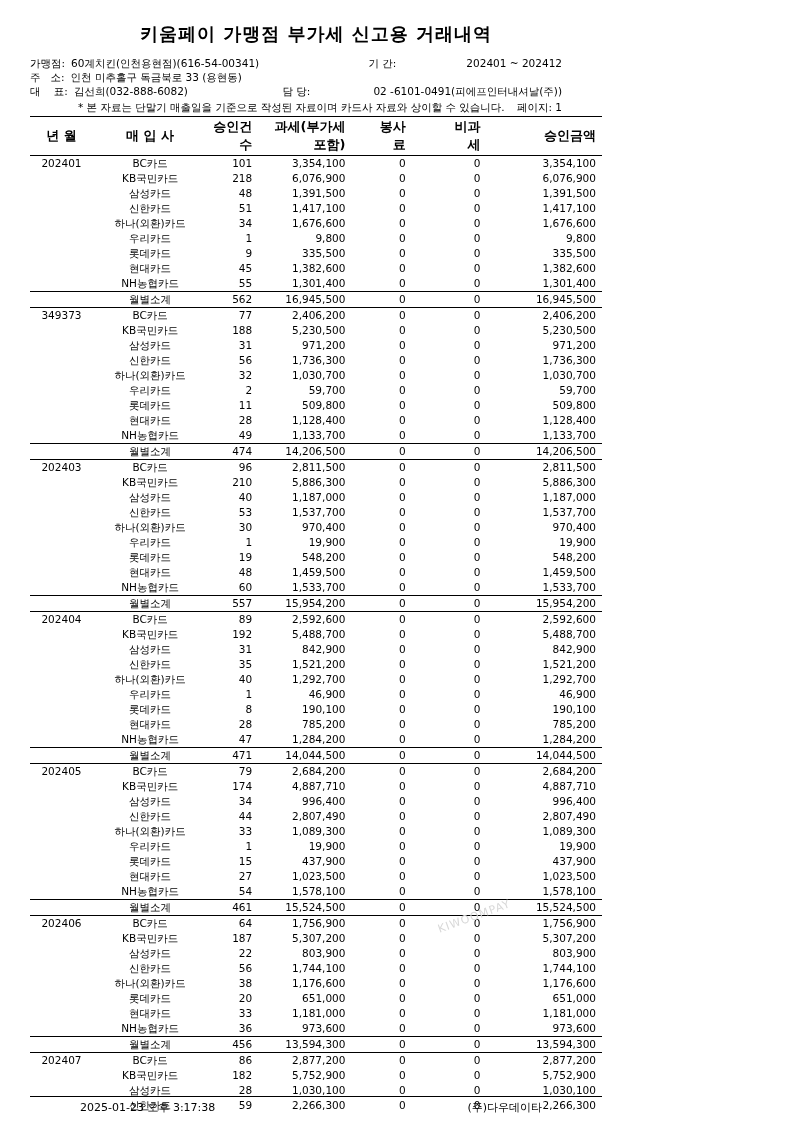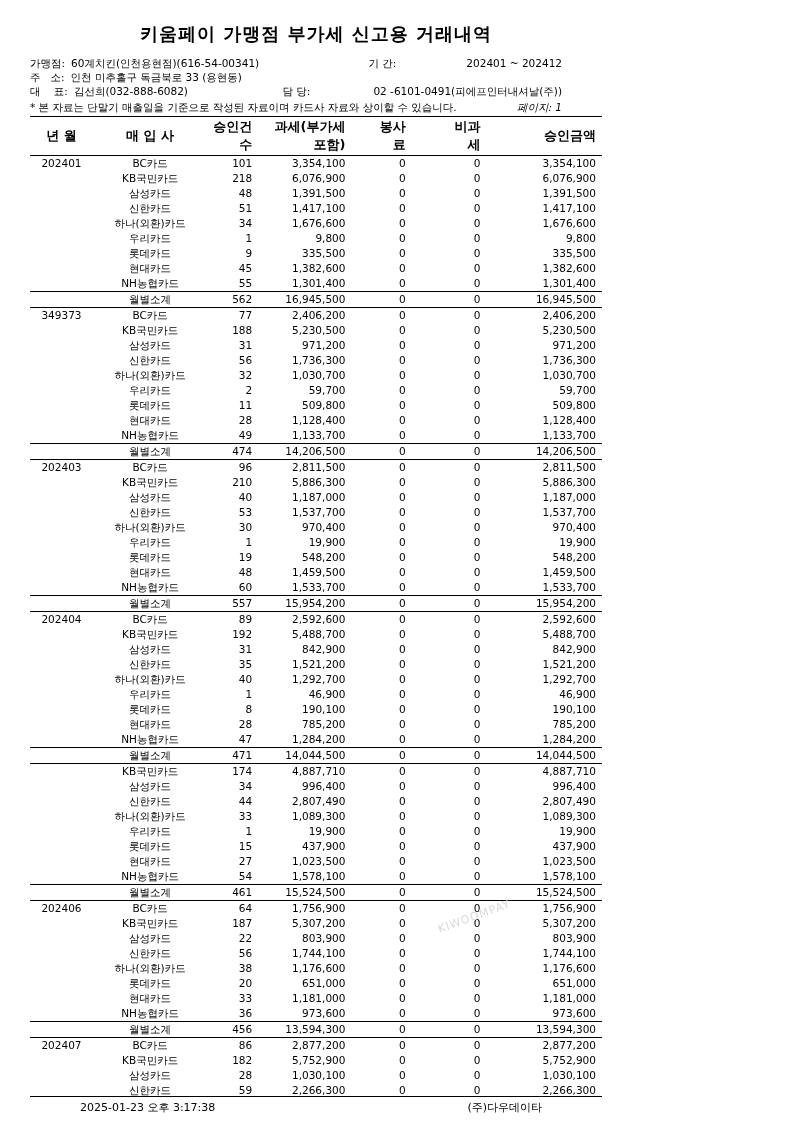--- a/index.html
+++ b/index.html
@@ -44,20 +44,21 @@
     margin-left: auto;
     white-space: pre;
     padding-right: 70px;
   }
   .note {
     font-size: 10.5px;
     margin-top: 2px;
   }
   .note-row {
     display: flex;
+    margin-left: 48px;
   }
   .note-right {
     margin-left: auto;
     padding-right: 6px;
   }
   table.grid {
     width: 100%;
     border-collapse: collapse;
     font-size: 10.5px;
     margin-top: 2px;
@@ -136,21 +137,21 @@
       <span class="meta-left" style="padding-left:6px;">인천 미추홀구 독금북로 33 (용현동)</span>
     </div>
     <div class="meta-row">
       <span class="meta-left">대    표:</span>
       <span class="meta-left" style="padding-left:6px;">김선희(032-888-6082)</span>
       <span class="meta-mid" style="padding-right:20px;text-align:right;">담 당:</span>
       <span style="white-space:pre; padding-right:40px;margin-left:43px;">02 -6101-0491(피에프인터내셔날(주))</span>
     </div>
     <div class="note note-row">
       <span>* 본 자료는 단말기 매출일을 기준으로 작성된 자료이며 카드사 자료와 상이할 수 있습니다.</span>
-      <span class="note-right" style="padding-right:40px;font-style:italic;">페이지: 1</span>
+      <span class="note-right" style="padding-right:40px;">페이지: 1</span>
     </div>
   </div>
 
   <table class="grid">
     <thead>
       <tr>
         <th class="c-month">년 월</th>
         <th class="c-card">매 입 사</th>
         <th class="c-cnt">승인건수</th>
         <th class="c-tax">과세(부가세포함)</th>
@@ -514,20 +515,29 @@
         <tr class="subtotal">
           <td class="c-month"></td>
           <td class="c-card">월별소계</td>
           <td class="c-cnt">471</td>
           <td class="c-tax">14,044,500</td>
           <td class="c-svc">0</td>
           <td class="c-free">0</td>
           <td class="c-amt">14,044,500</td>
         </tr>
         <tr>
+          <td class="c-month">202405</td>
+          <td class="c-card">BC카드</td>
+          <td class="c-cnt">79</td>
+          <td class="c-tax">2,684,200</td>
+          <td class="c-svc">0</td>
+          <td class="c-free">0</td>
+          <td class="c-amt">2,684,200</td>
+        </tr>
+        <tr>
           <td class="c-month"></td>
           <td class="c-card">KB국민카드</td>
           <td class="c-cnt">174</td>
           <td class="c-tax">4,887,710</td>
           <td class="c-svc">0</td>
           <td class="c-free">0</td>
           <td class="c-amt">4,887,710</td>
         </tr>
         <tr>
           <td class="c-month"></td>

